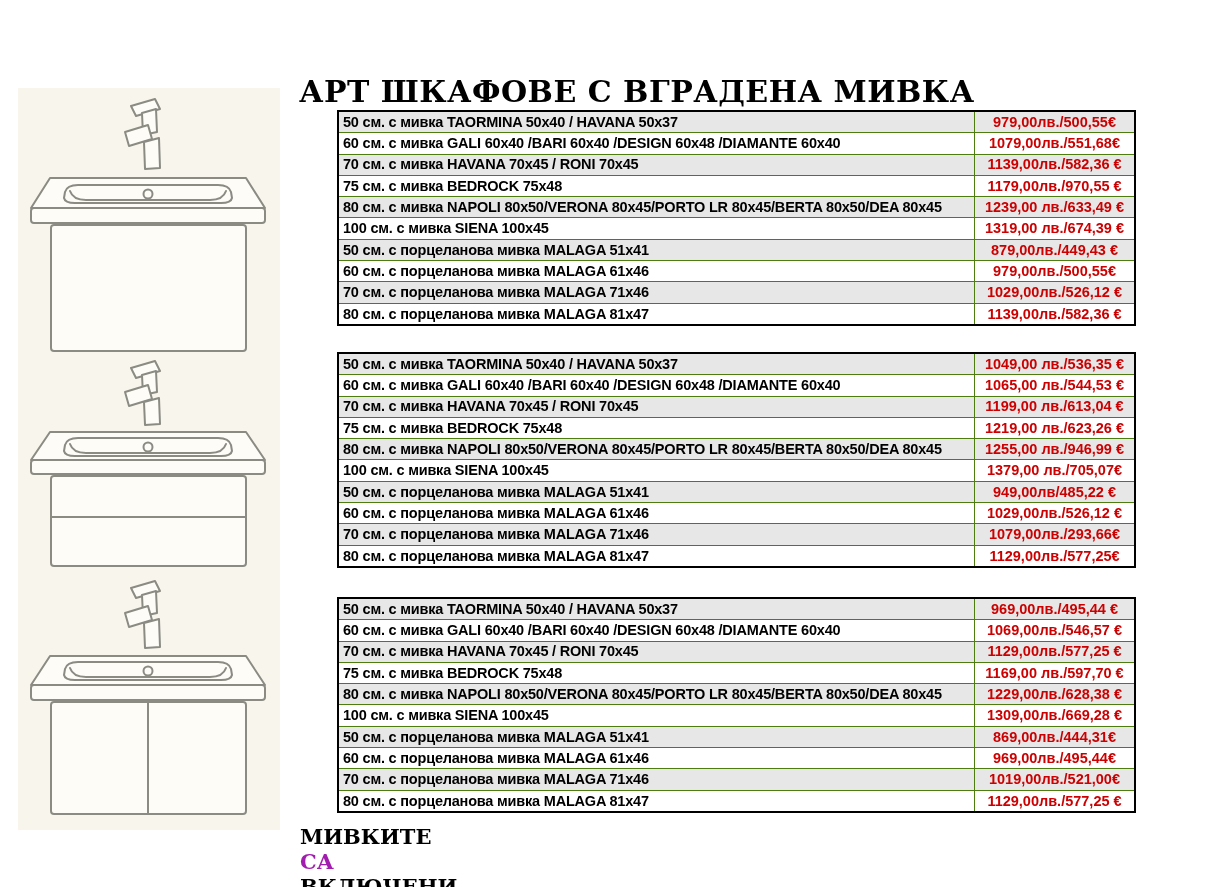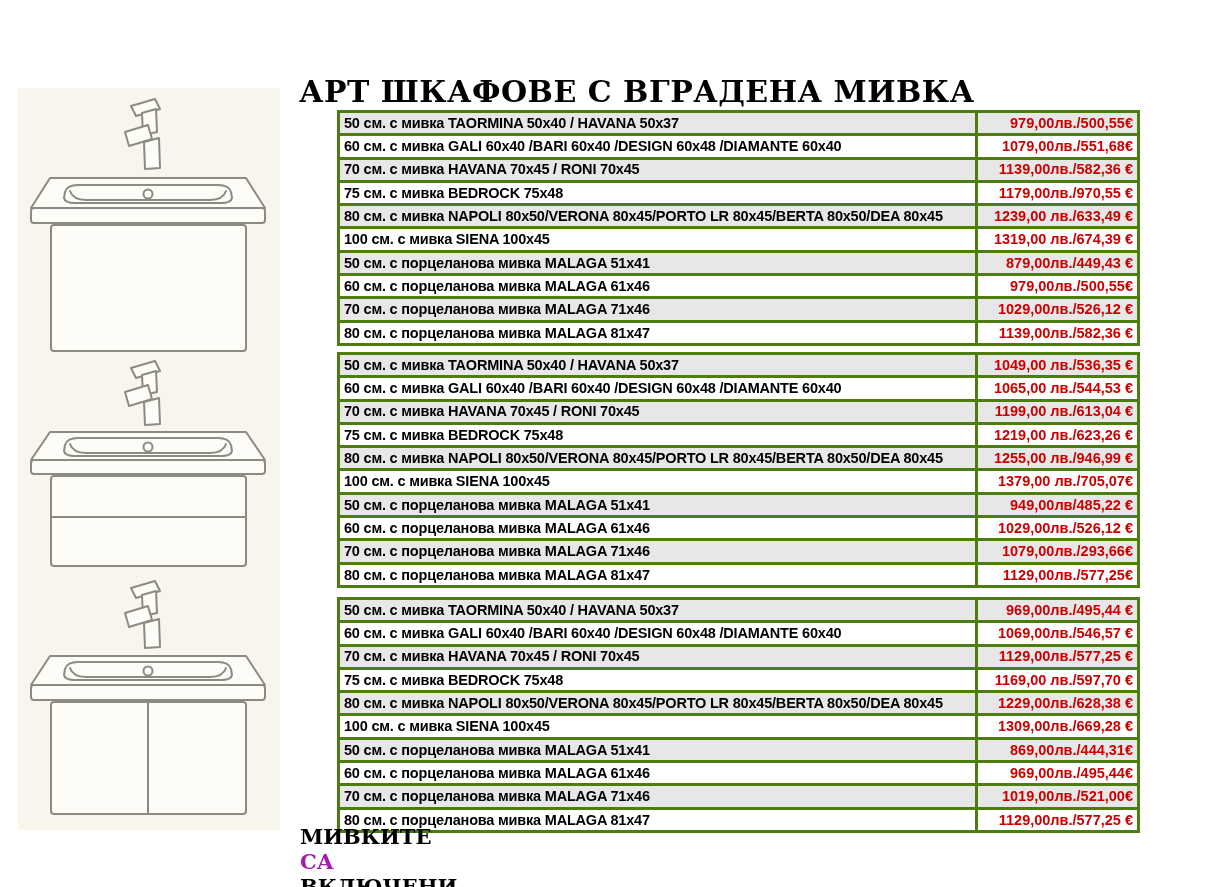--- a/index.html
+++ b/index.html
@@ -27,26 +27,26 @@
   }
 
   
   table.price-table{
     position:absolute;left:337px;width:794px;
     border-collapse:collapse;table-layout:fixed;
     border:2px solid #000;
   }
   .t1{top:110px;} .t2{top:352px;} .t3{top:597px;}
   table.price-table td{
-    border:3px solid #4d7c0f;height:20.3px;padding:0 4px;
+    border:1px solid #4d7c0f;height:20.3px;padding:0 4px;
     font-weight:bold;font-size:14.5px;line-height:1;
     white-space:nowrap;overflow:hidden;
   }
   td.desc{width:627px;color:#000;text-align:left;letter-spacing:-0.2px;}
-  td.price{width:151px;color:#cc0000;text-align:right;padding-right:6px;}
+  td.price{width:151px;color:#cc0000;text-align:center;padding-right:6px;}
   tbody tr:nth-child(odd){background:#e7e7e7;}
   tbody tr:nth-child(even){background:#ffffff;}
 
   
   .note{
     position:absolute;left:300px;top:824px;width:572px;
     display:flex;justify-content:space-between;
     font-family:"DejaVu Serif",serif;font-weight:bold;font-size:21px;
     color:#000;white-space:nowrap;flex-direction:column;
   }

